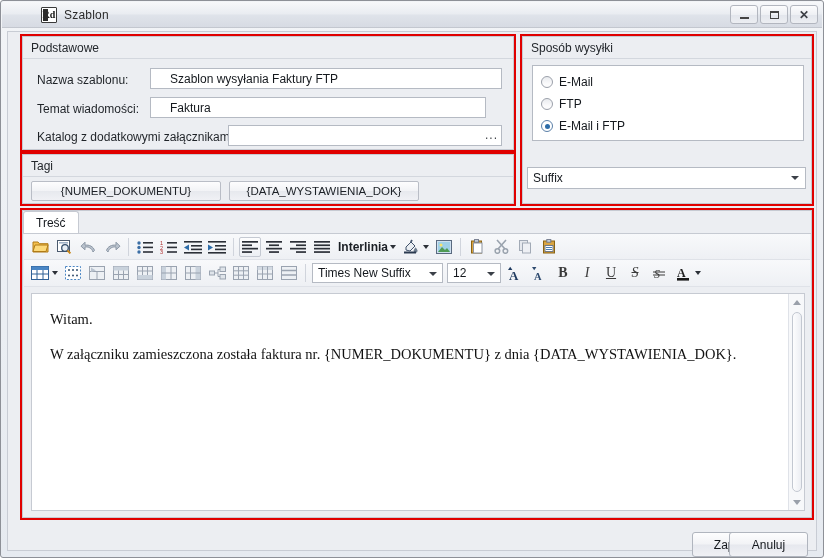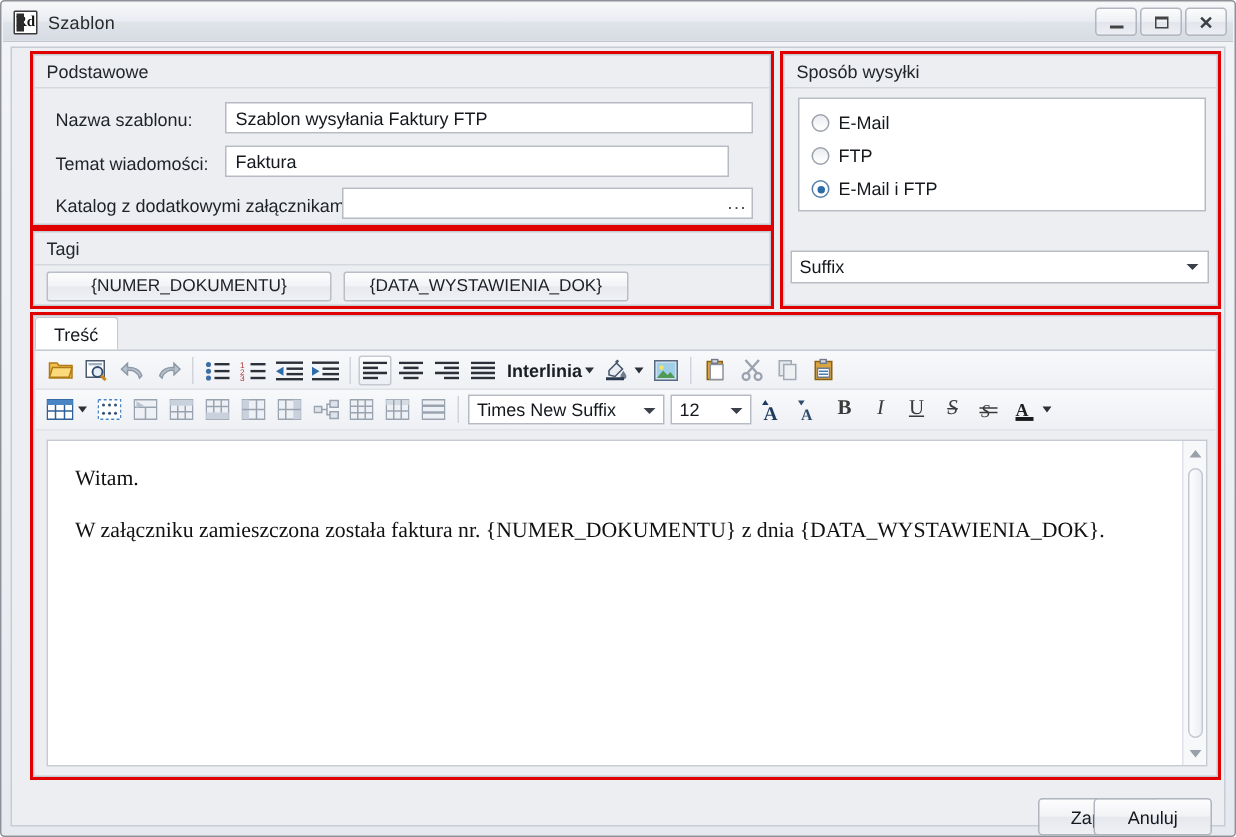--- a/index.html
+++ b/index.html
@@ -20,20 +20,21 @@
     background: linear-gradient(180deg, #f2f4f7 0%, #e6eaf0 100%);
     border: 1px solid #8d9097;
     border-radius: 3px;
   }
   .titlebar {
     position: absolute; left: 1px; top: 1px; right: 1px; height: 26px;
     background: linear-gradient(180deg, #f7f8fa 0%, #e9ecf1 48%, #dfe3ea 52%, #d7dbe3 100%);
     border-bottom: 1px solid #c3c7cf;
     display: flex; align-items: center;
     border-radius: 2px 2px 0 0;
+    padding-left: 32px;
   }
   .app-icon {
     width: 16px; height: 16px; margin-left: 7px; margin-right: 7px;
     background: #ffffff;
     border: 1px solid #3a3a3a;
     border-radius: 1px;
     position: relative;
     flex: 0 0 auto;
   }
   .app-icon::before {
@@ -95,21 +96,21 @@
   }
 
   
   .flabel { position: absolute; font-size: 12px; color: #1f2328; white-space: nowrap; }
   .finput {
     position: absolute;
     background: #ffffff;
     border: 1px solid #b5bac3;
     font-size: 12px;
     color: #14181d;
-    padding: 2px 4px 0 6px;
+    padding: 2px 4px 0 19px;
     line-height: 16px;
     overflow: hidden; white-space: nowrap;
   }
   .finput.with-btn { padding-right: 18px; }
   .ellipsis-btn {
     position: absolute;
     font-size: 12px; color: #3b3f45; letter-spacing: 1px;
     line-height: 1; user-select: none;
   }
 

